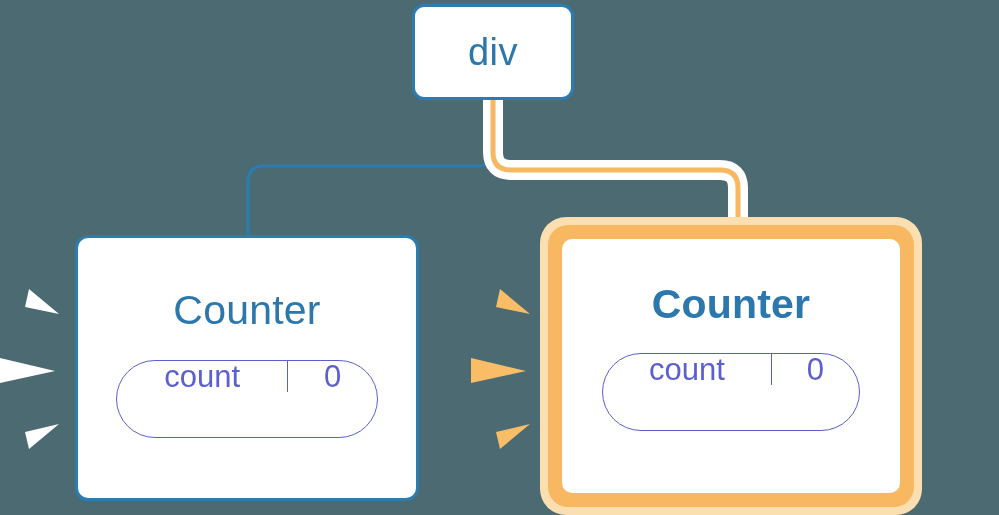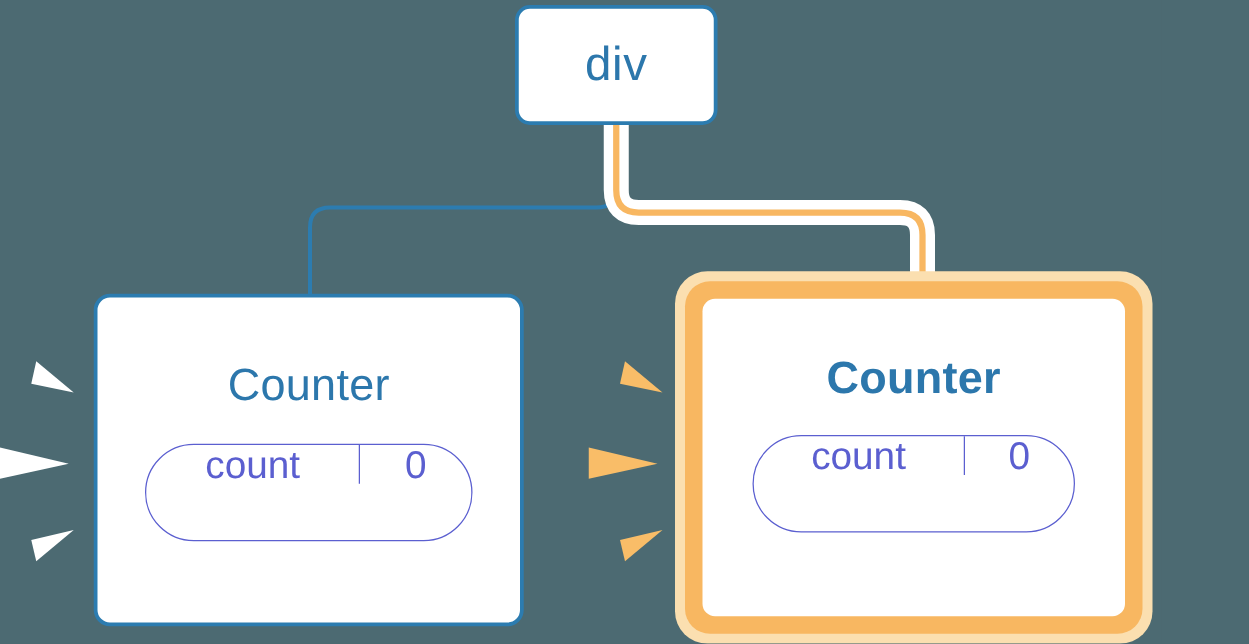--- a/index.html
+++ b/index.html
@@ -98,21 +98,21 @@
     top: 239px;
     width: 338px;
     height: 254px;
     border-radius: 10px;
     border: none;
     z-index: 6;
   }
 
   .card-title {
     color: #2c77ac;
-    font-size: 36px;
+    font-size: 41px;
     line-height: 1;
     margin-top: 52px;
     letter-spacing: 0.2px;
   }
   .card-title.bold { font-weight: bold; margin-top: 45px; }
 
   
   .pill {
     position: relative;
     display: flex;

